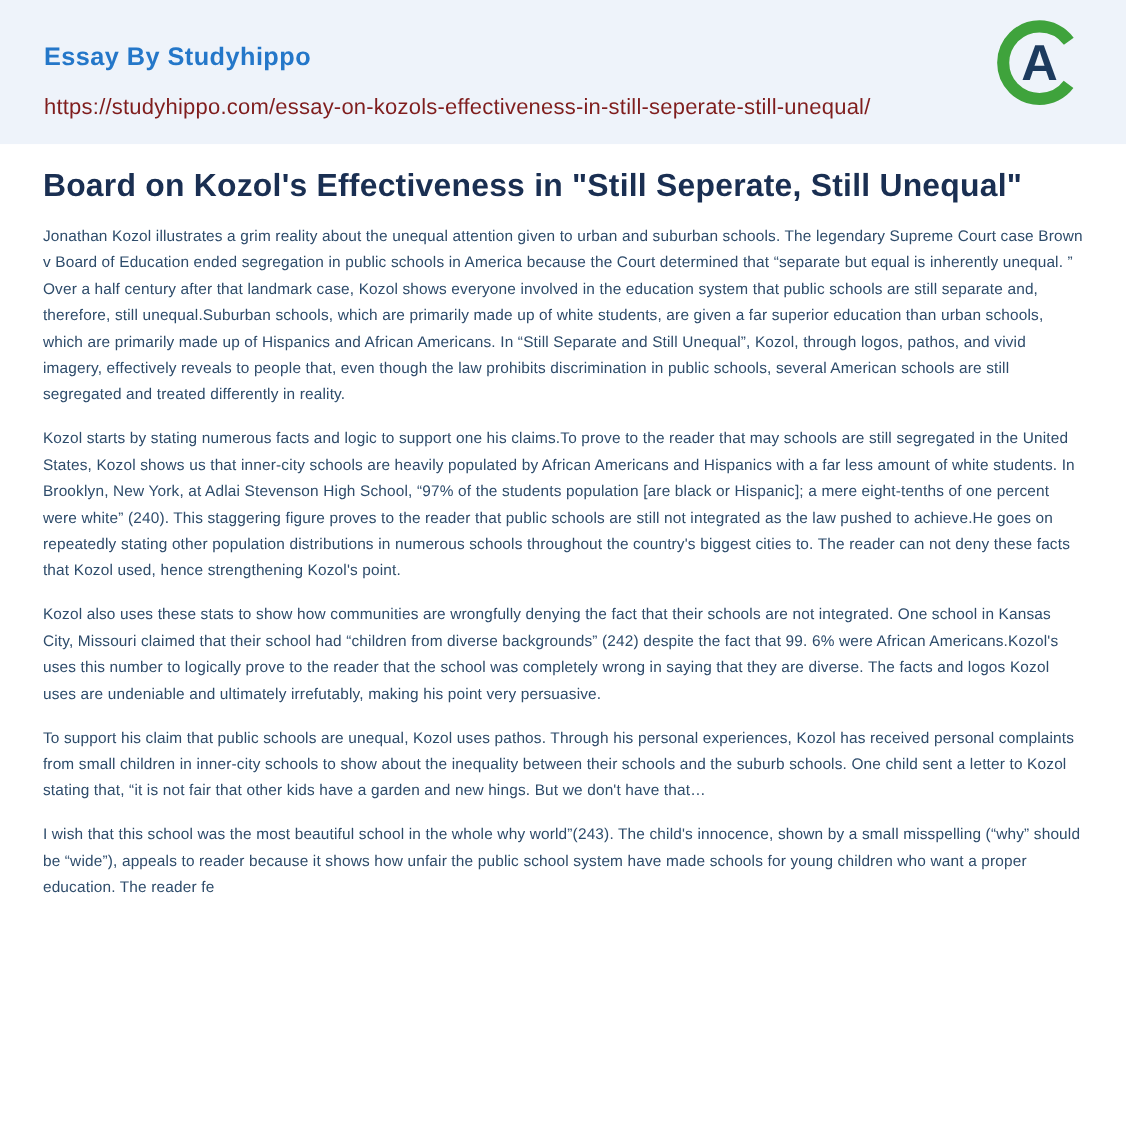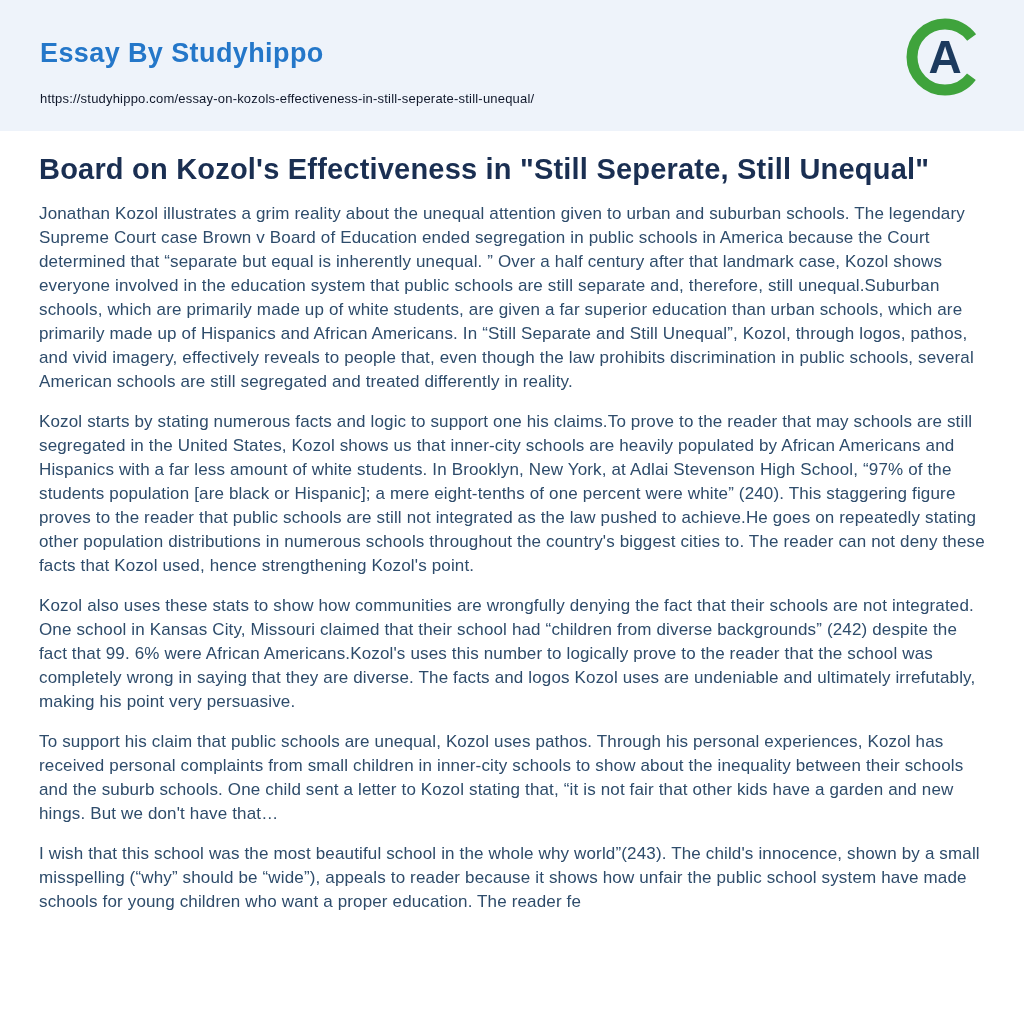--- a/index.html
+++ b/index.html
@@ -12,29 +12,29 @@
   }
   .header {
     position: relative;
     width: 100%;
     height: 131px;
     background: #eef3fa;
     padding: 38px 40px 0 40px;
   }
   .site-title {
     color: #2477c9;
-    font-size: 27px;
+    font-size: 23px;
     font-weight: bold;
     letter-spacing: 0.4px;
   }
   .page-url {
     display: inline-block;
     margin-top: 22px;
-    color: #0f172a;
-    font-size: 13px;
+    color: #7f1d1d;
+    font-size: 20px;
     letter-spacing: 0.2px;
     text-decoration: none;
     cursor: pointer;
   }
   .logo {
     position: absolute;
     top: 17px;
     right: 39px;
     width: 80px;
     height: 80px;
@@ -53,21 +53,21 @@
   .essay-title {
     color: #1a2f52;
     font-size: 29px;
     line-height: 34px;
     font-weight: bold;
     letter-spacing: 0.2px;
     margin-bottom: 16px;
   }
   .essay-paragraph {
     color: #2e4c6b;
-    font-size: 17px;
+    font-size: 14px;
     line-height: 24px;
     letter-spacing: 0.15px;
     margin-bottom: 16px;
   }
 </style>
 </head>
 <body>
 
 <header class="header">
   <div class="site-title">Essay By Studyhippo</div>

